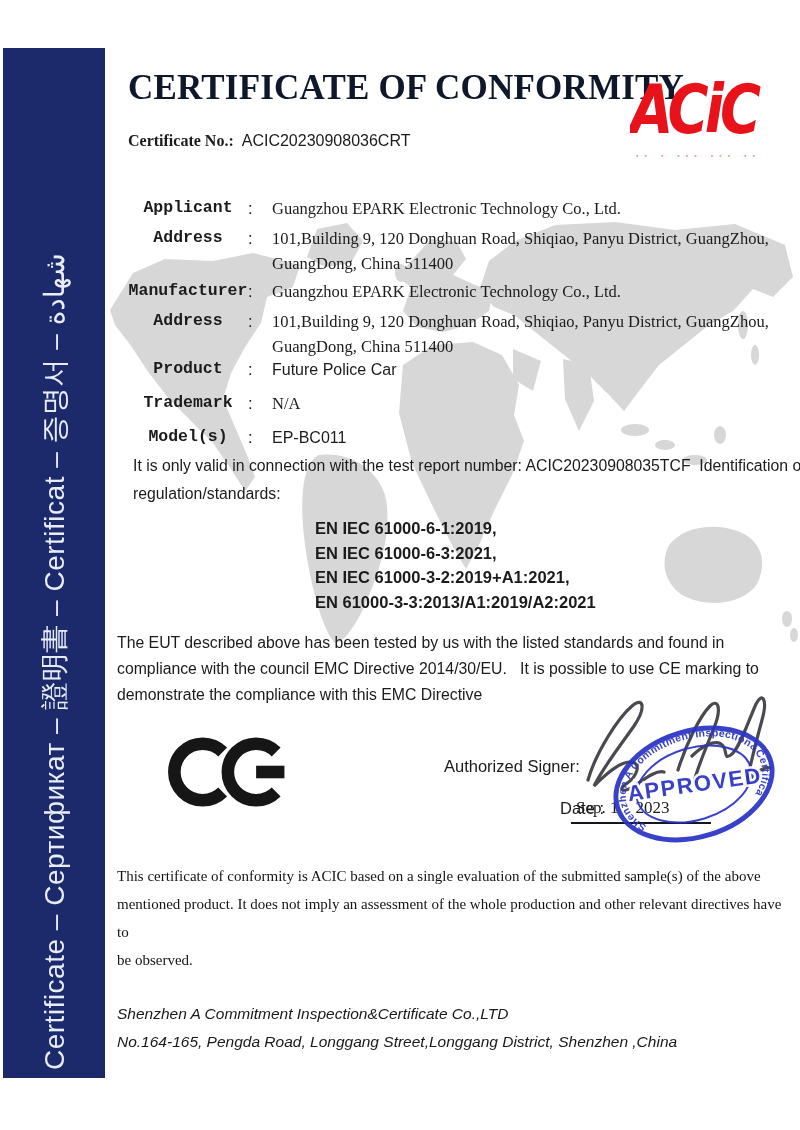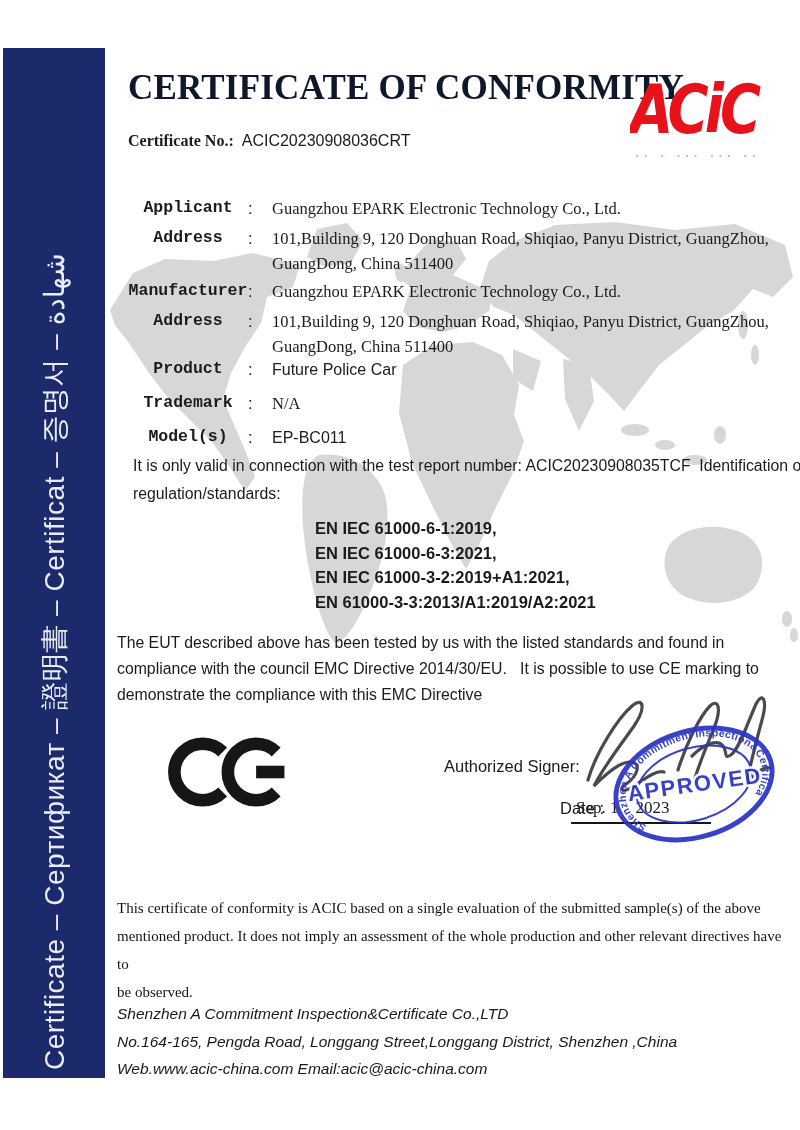--- a/index.html
+++ b/index.html
@@ -45,21 +45,21 @@
 
   .signer{left:444px;top:757px;font-size:16.5px;}
   .datelbl{left:560px;top:799px;font-size:16.5px;}
   .dateline{left:571px;top:798px;width:140px;height:24px;border-bottom:2px solid #15151c;}
   .dateval{font-family:"Liberation Serif",serif;font-size:17px;padding-left:5px;white-space:pre-wrap;}
 
   .signature{left:560px;top:692px;}
   .stamp{left:584px;top:700px;opacity:.93;}
 
   .disclaimer{left:117px;top:862px;width:676px;font-family:"Liberation Serif",serif;
-              font-size:15px;line-height:28px;color:#141414;margin-top:32px;}
+              font-size:15px;line-height:28px;color:#141414;}
 
   .footer{left:117px;top:1000px;font-style:italic;font-size:15.5px;line-height:27.5px;color:#191919;}
 </style>
 </head>
 <body>
 
 <svg class="abs map" width="705" height="450" viewBox="0 0 705 450">
   <path d="M15,95 L38,58 L70,44 L118,46 L158,38 L205,50 L198,72 L172,82 L166,108 L150,132 L136,158 L128,184 L140,212 L152,240 L160,262 L150,276 L136,254 L118,228 L98,208 L74,184 L54,158 L34,128 L20,110 Z"></path>
   <path d="M212,42 L222,14 L252,8 L268,26 L256,48 L230,52 Z"></path>
   <path d="M224,240 C254,236 284,254 291,284 C297,318 284,360 267,396 C257,416 247,428 240,428 C231,420 221,390 214,354 C207,318 205,284 210,262 C214,248 218,243 224,240 Z"></path>
@@ -181,14 +181,13 @@
   </g>
 </svg>
 
 <div class="abs disclaimer preline">This certificate of conformity is ACIC based on a single evaluation of the submitted sample(s) of the above
 mentioned product. It does not imply an assessment of the whole production and other relevant directives have to
 be observed.</div>
 
 <div class="abs footer">
   <div>Shenzhen A Commitment Inspection&amp;Certificate Co.,LTD</div>
   <div>No.164-165, Pengda Road, Longgang Street,Longgang District, Shenzhen ,China</div>
-  <div>Web.www.acic-china.com   Email:acic@acic-china.com</div>
 </div>
 
 </body></html>

